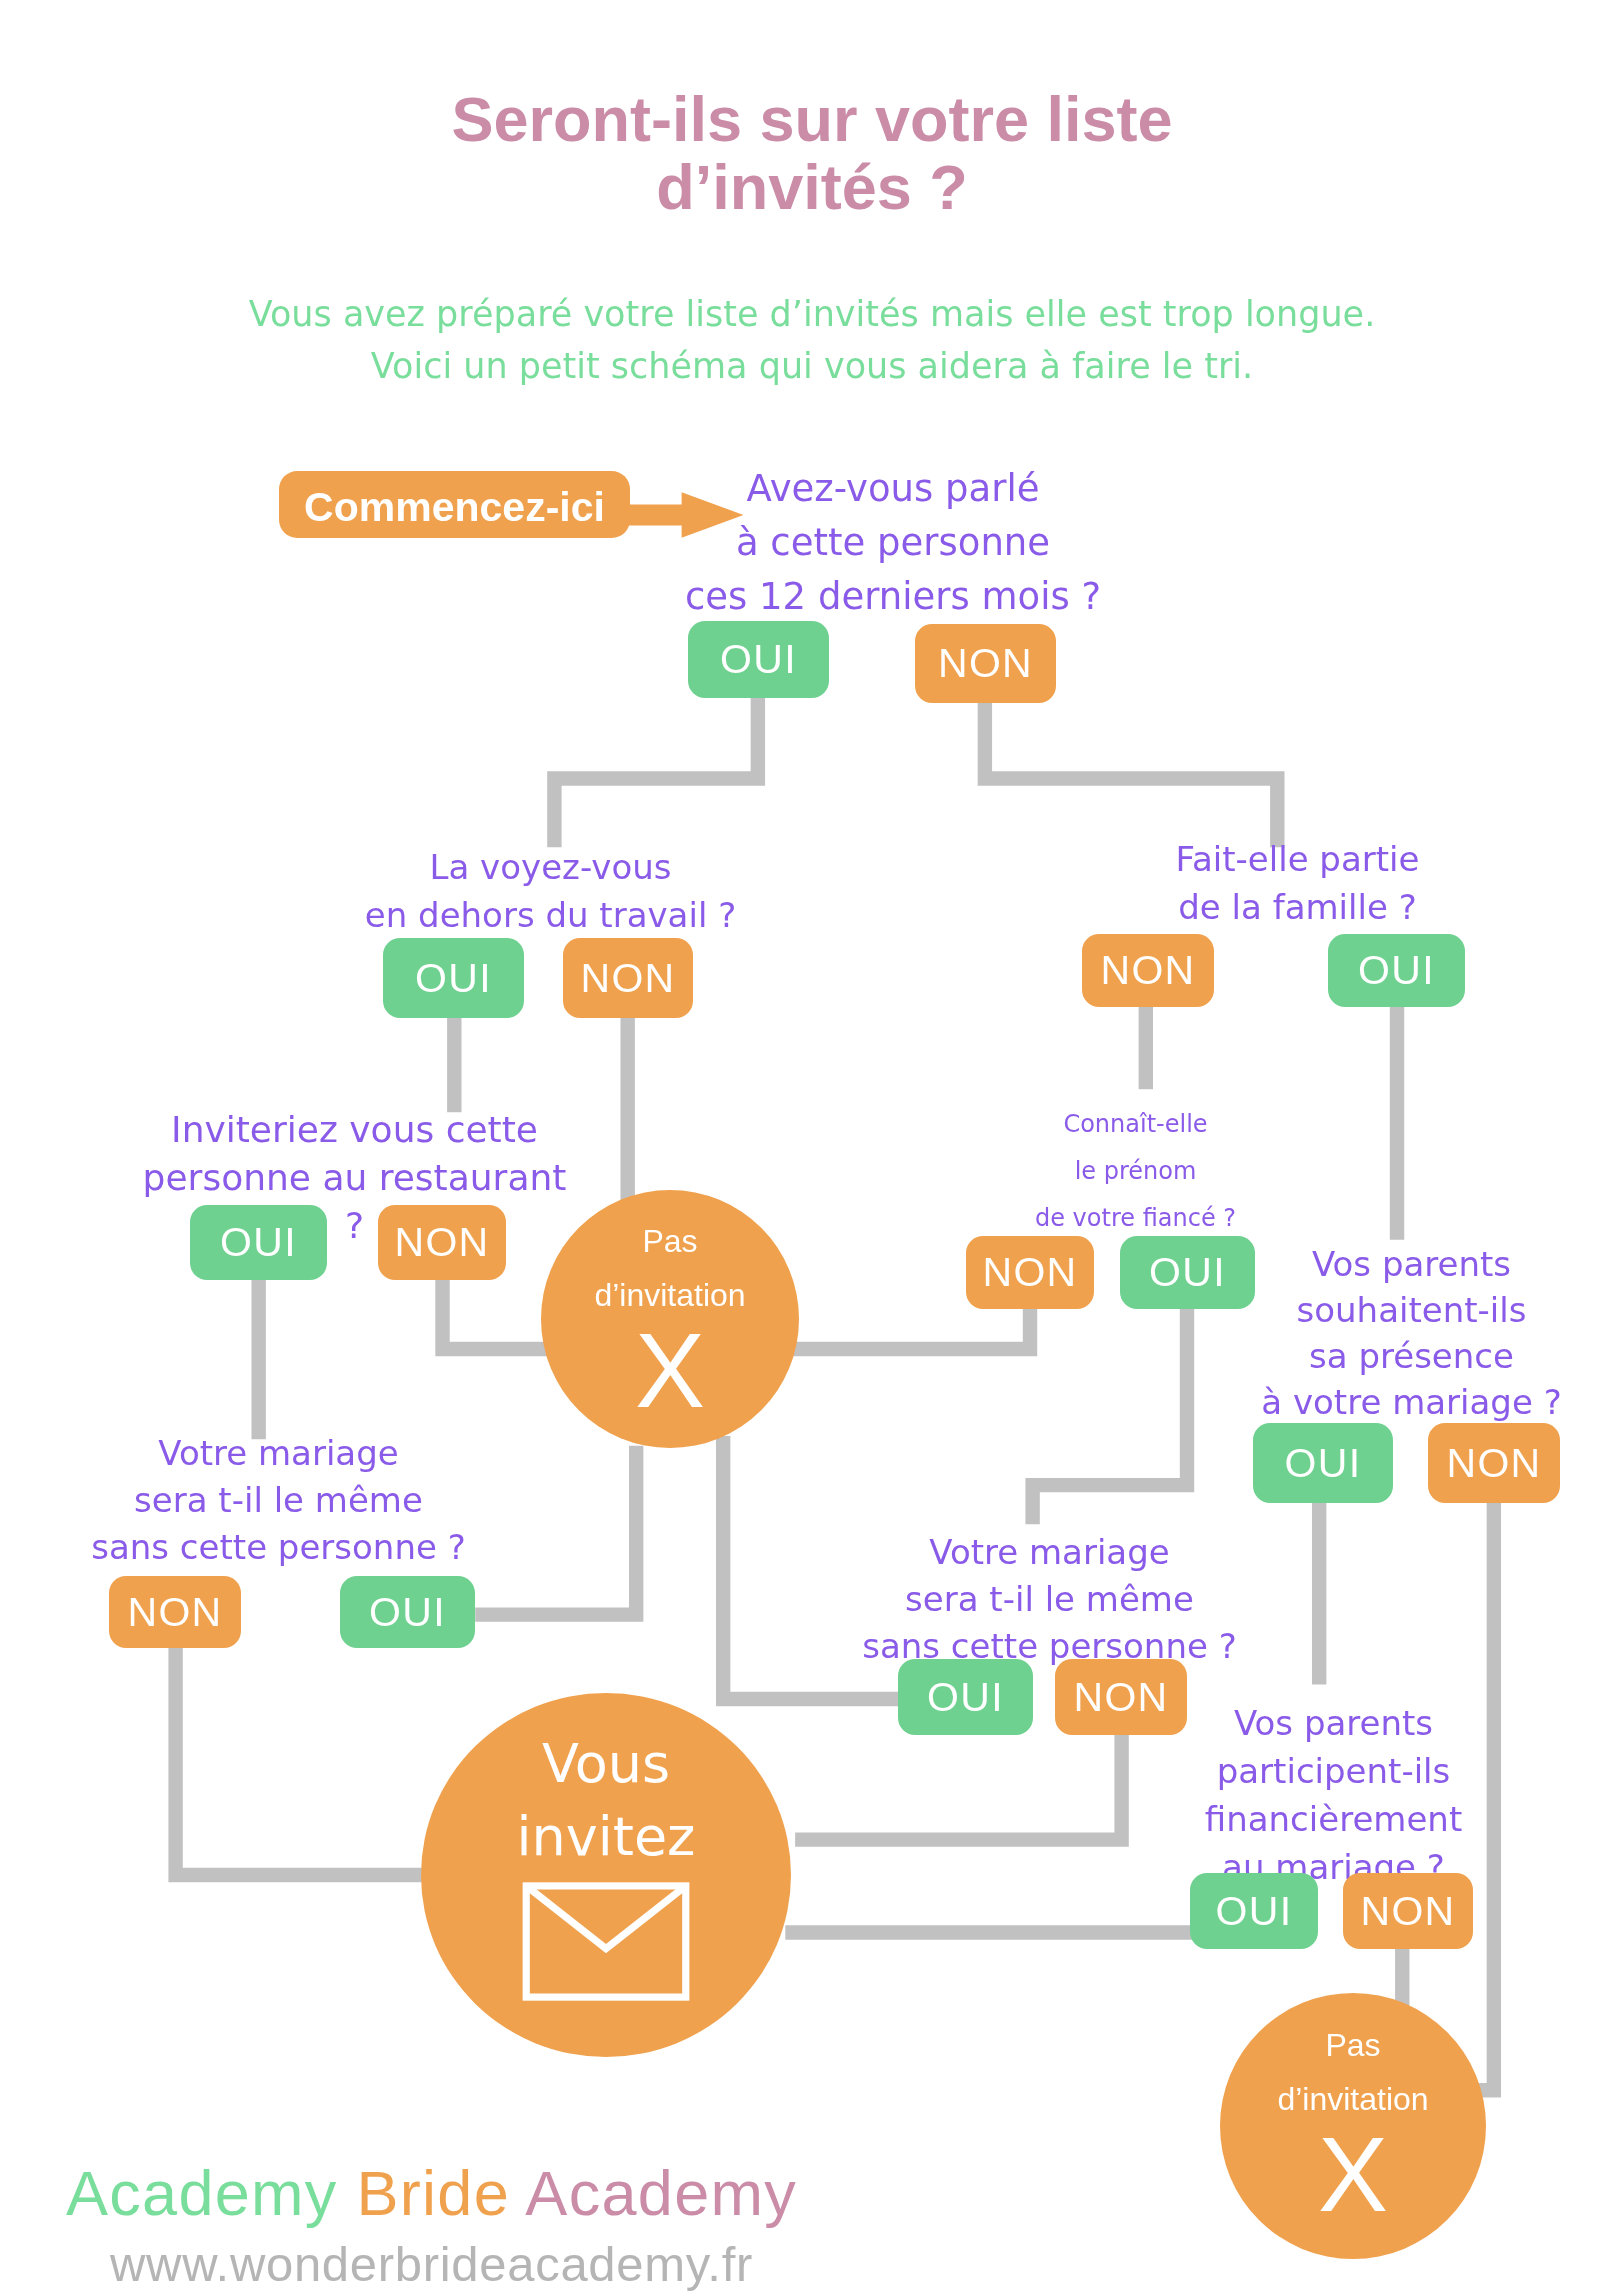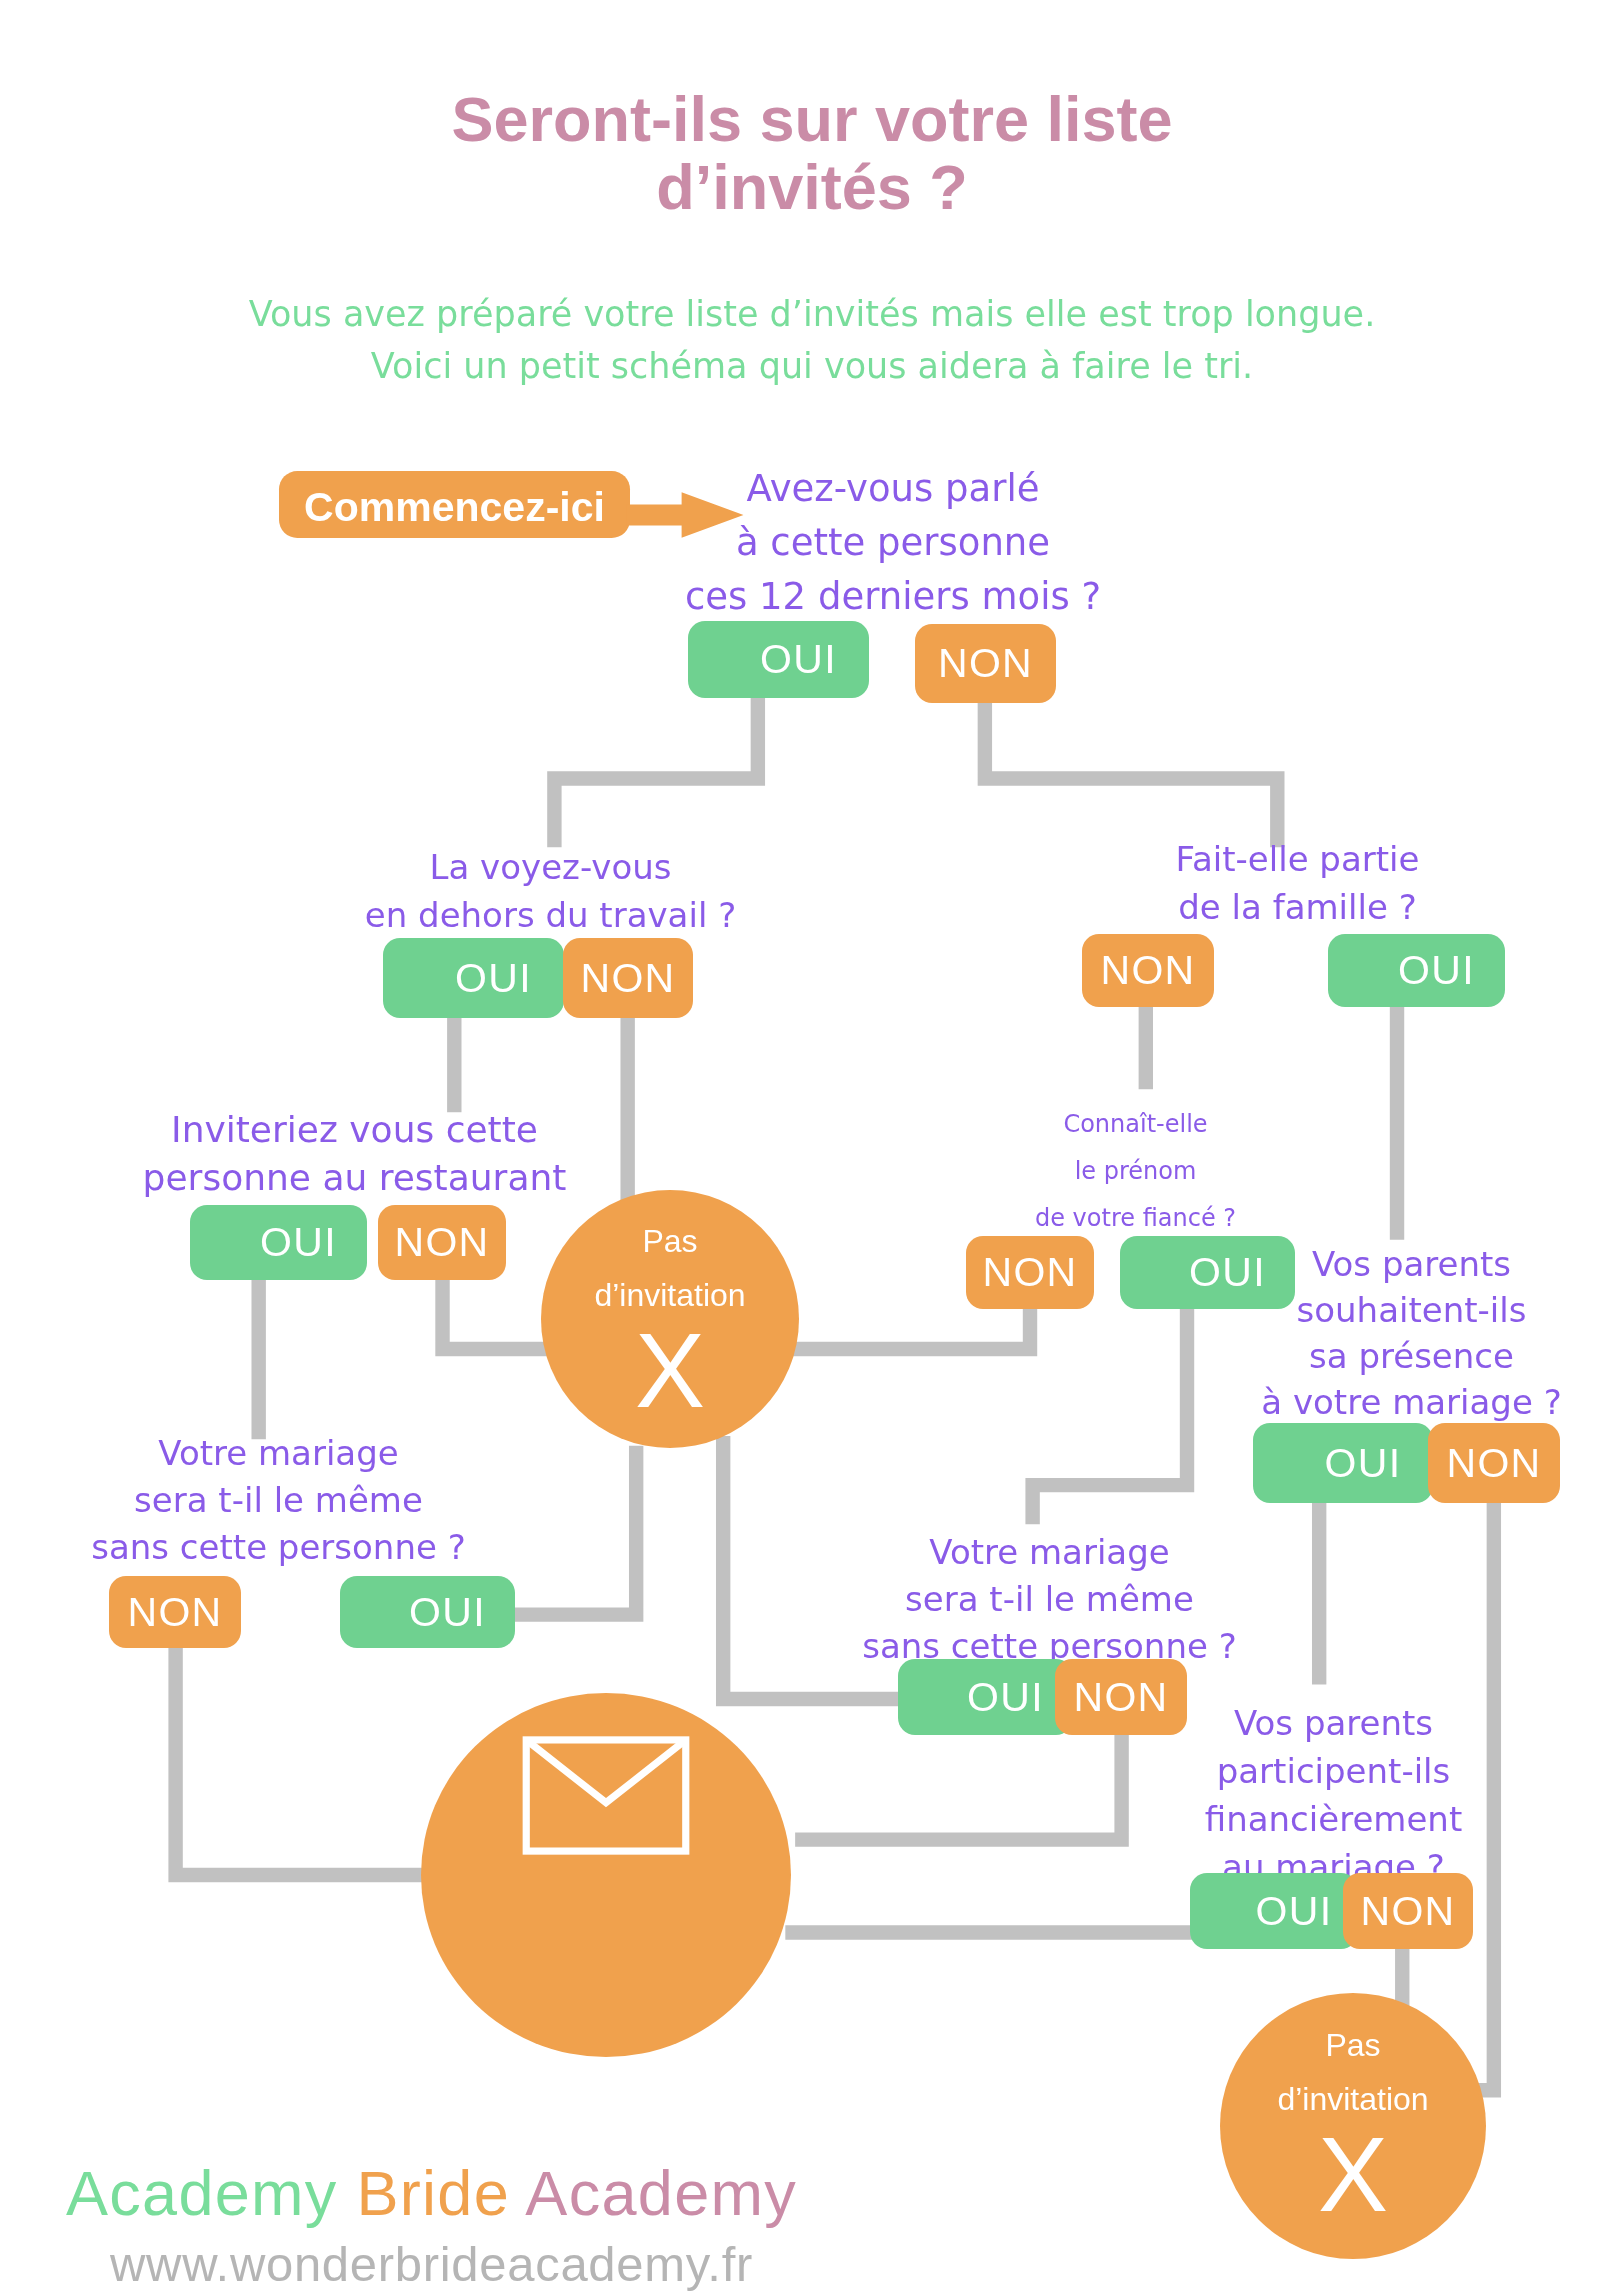--- a/index.html
+++ b/index.html
@@ -21,21 +21,21 @@
 
   .start{left:279px;top:471px;width:351px;height:67px;z-index:3;
          background:var(--orange);border-radius:18.3px;color:#ffffff;
          font-size:41px;font-weight:700;line-height:72px;text-align:center;}
 
   .q{z-index:3;font-family:"DejaVu Sans",sans-serif;font-weight:400;
      color:var(--purple);text-align:center;}
 
   .chip{z-index:3;border-radius:17px;color:#ffffff;text-align:center;
         font-size:41px;font-weight:400;letter-spacing:1.3px;}
-  .chip.green{background:var(--green);padding-left:40px;}
+  .chip.green{background:var(--green);}
   .chip.orange{background:var(--orange);}
 
   .circle{z-index:2;background:var(--orange);border-radius:50%;
           color:#ffffff;text-align:center;}
   .circle .ctitle{font-size:32px;line-height:54px;font-weight:400;}
   .circle .cmark{font-size:105px;line-height:98px;font-weight:400;}
   .invite-title{font-family:"DejaVu Sans",sans-serif;font-size:54px;
                 line-height:73px;font-weight:400;}
 
   .footer{left:26px;top:2159px;width:811px;z-index:3;text-align:center;}
@@ -127,20 +127,22 @@
 <div class="abs chip green" style="left:1190px;top:1873px;width:128px;height:76px;line-height:76px;">OUI</div>
 <div class="abs chip orange" style="left:1343px;top:1873px;width:130px;height:76px;line-height:76px;">NON</div>
 
 <div class="abs circle" style="left:541px;top:1190px;width:258px;height:258px;padding-top:23.6px;box-sizing:border-box;">
   <div class="ctitle preline">Pas
 d’invitation</div>
   <div class="cmark">X</div>
 </div>
 
 <div class="abs circle" style="left:421px;top:1693px;width:370px;height:364px;padding-top:34px;box-sizing:border-box;">
+  <div class="invite-title preline">Vous
+invitez</div>
   <svg width="168" height="119" viewBox="0 0 256 182" style="margin-top:9.2px;">
     <rect x="6" y="6" width="244" height="170" fill="none" stroke="#ffffff" stroke-width="11"></rect>
     <polyline points="6,6 128,102 250,6" fill="none" stroke="#ffffff" stroke-width="11"></polyline>
   </svg>
 </div>
 
 <div class="abs circle" style="left:1220px;top:1993px;width:266px;height:266px;padding-top:25px;box-sizing:border-box;">
   <div class="ctitle preline">Pas
 d’invitation</div>
   <div class="cmark">X</div>

